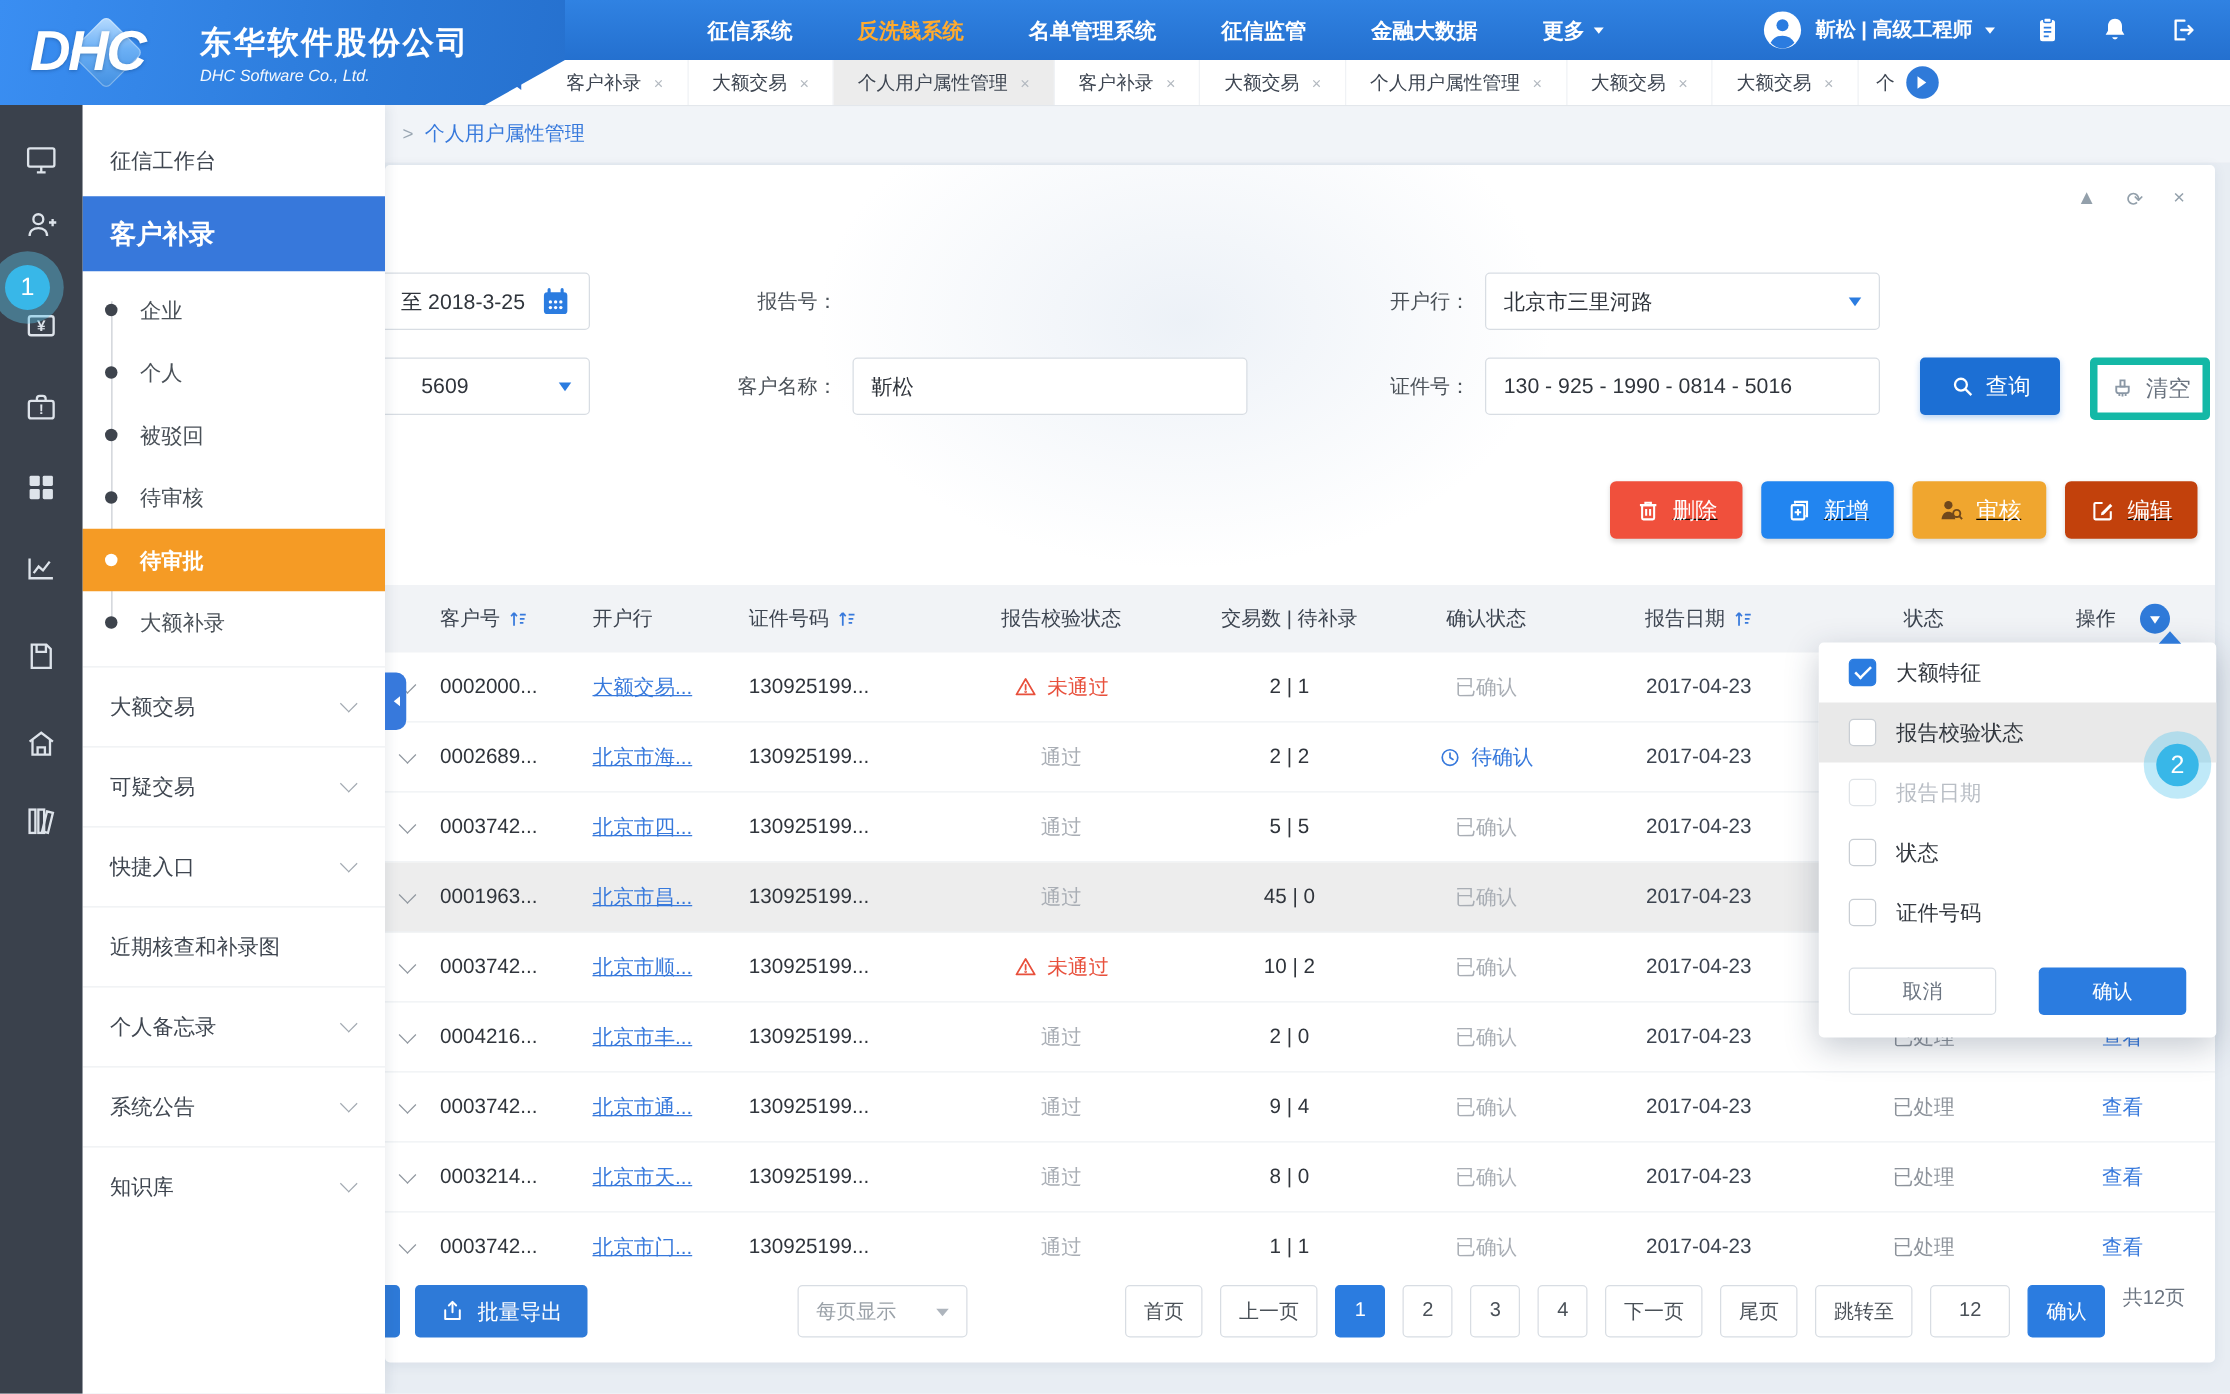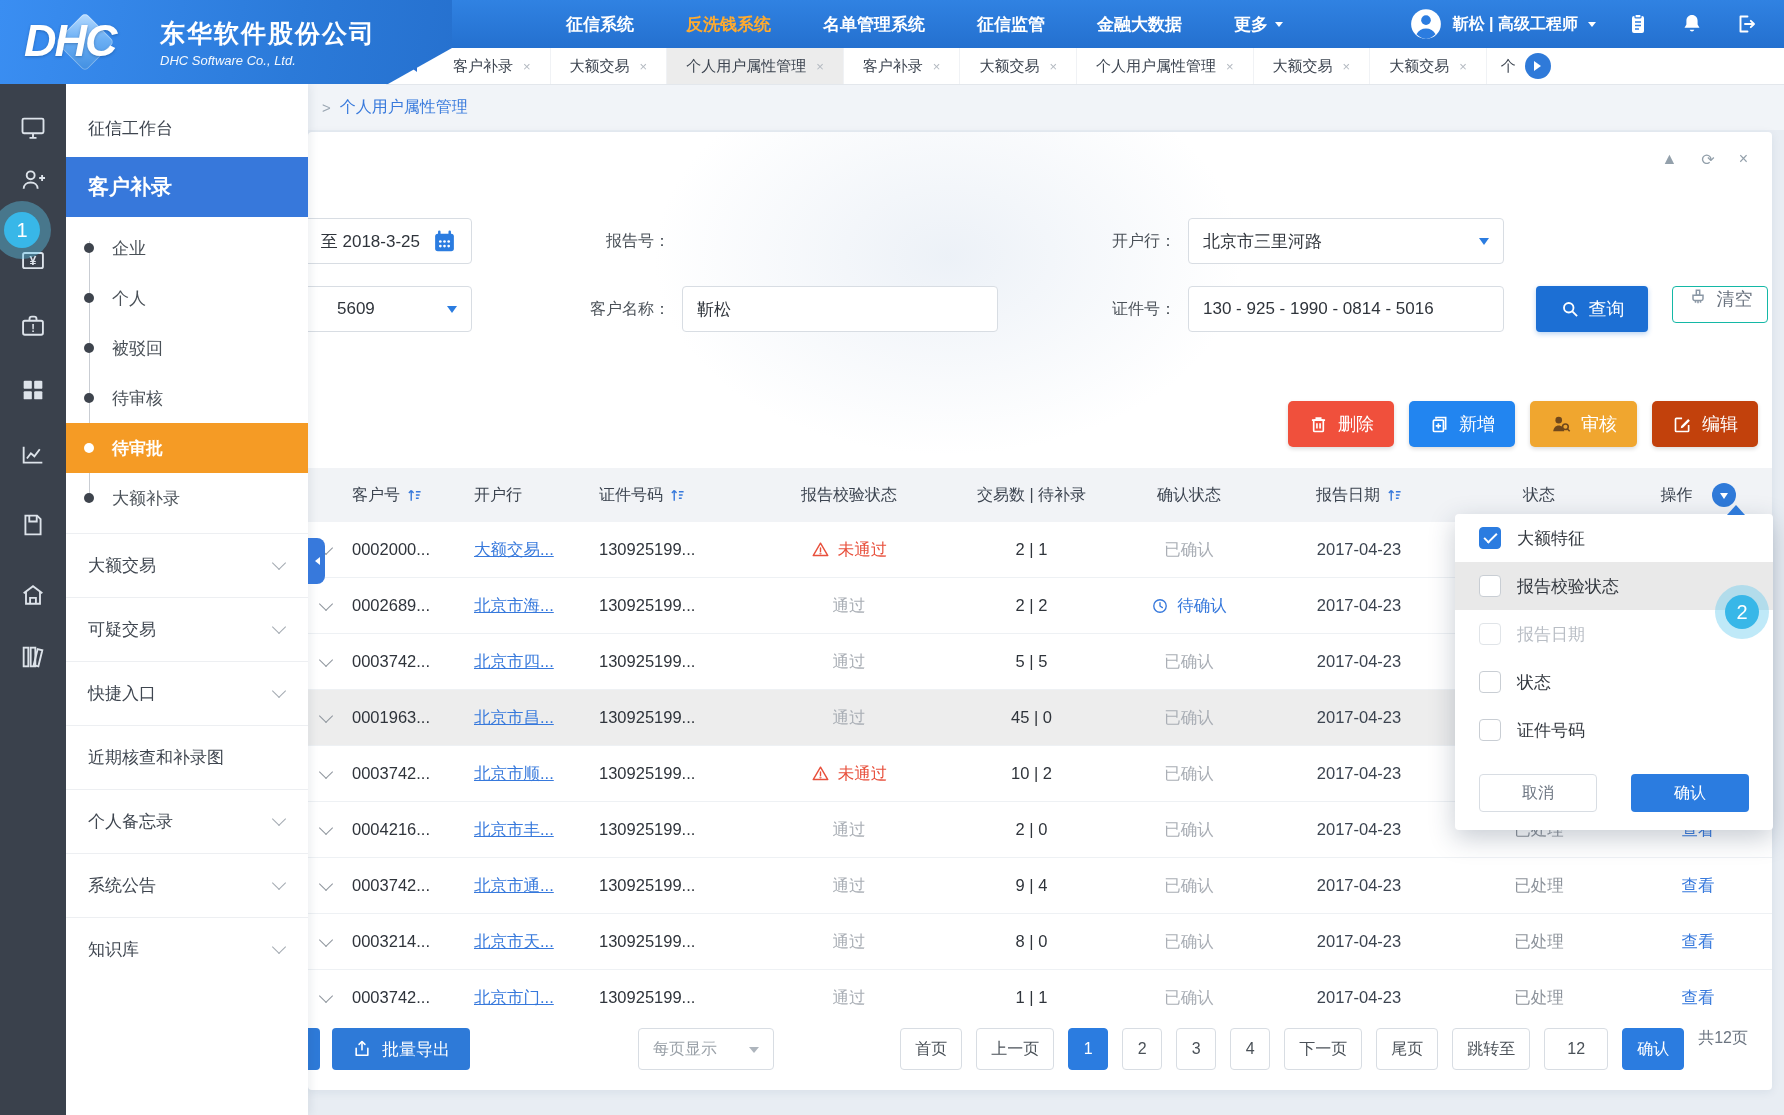--- a/index.html
+++ b/index.html
@@ -87,25 +87,25 @@
   .f-label{position:absolute;height:46px;display:flex;align-items:center;justify-content:flex-end;font-size:16px;color:#4a5158;}
   .f-field{position:absolute;height:46px;border:1px solid #d8dde3;border-radius:4px;background:#fff;box-sizing:border-box;
     display:flex;align-items:center;padding:0 14px;font-size:17px;color:#2f343b;cursor:pointer;}
   .f-caret{margin-left:auto;width:0;height:0;border:5.5px solid transparent;border-top:7px solid #2b7ce0;margin-top:6px;}
   .r1{top:86px;} .r2{top:154px;}
   .fl-1{left:258px;width:104px;} .ff-1{left:374px;width:316px;}
   .fl-2{left:764px;width:104px;} .ff-2{left:880px;width:316px;}
   .ff-0{left:-70px;width:234px;justify-content:flex-end;gap:12px;}
   .btn-query{position:absolute;left:1228px;top:154px;width:112px;height:46px;background:#1c6fd4;border-radius:4px;
     color:#fff;font-size:18px;display:flex;align-items:center;justify-content:center;gap:9px;cursor:pointer;box-shadow:0 2px 5px rgba(28,111,212,.3);}
-  .btn-clear{position:absolute;left:1364px;top:154px;width:96px;height:37px;background:#fff;border:1px solid #14b8a6;border-radius:4px;
-    color:#6b7480;font-size:18px;display:flex;align-items:flex-start;justify-content:center;gap:9px;cursor:pointer;box-sizing:border-box;}
-
-  
-  .toolbar{position:absolute;top:269px;right:14px;display:flex;gap:15px;}
+  .btn-clear{position:absolute;left:1364px;top:154px;width:96px;height:50px;background:#fff;border:6px solid #14b8a6;border-radius:4px;
+    color:#6b7480;font-size:18px;display:flex;align-items:center;justify-content:center;gap:9px;cursor:pointer;box-sizing:border-box;}
+
+  
+  .toolbar{position:absolute;top:253px;right:14px;display:flex;gap:15px;text-decoration:underline;}
   .tbtn{height:46px;padding:0 20px;border-radius:5px;color:#fff;font-size:18px;display:flex;align-items:center;gap:9px;cursor:pointer;box-shadow:0 2px 4px rgba(0,0,0,.14);}
   .tbtn.del{background:#f0503c;} .tbtn.add{background:#2285f0;} .tbtn.aud{background:#f0a62f;} .tbtn.edt{background:#c2410c;}
 
   
   .tgrid{display:grid;grid-template-columns:36px 130px 125px 150px 200px 165px 150px 190px 170px 148px;align-items:center;}
   .thead{position:absolute;left:0;top:336px;width:1464px;height:54px;background:#f1f3f6;font-size:16px;color:#3c4450;}
   .th{display:flex;align-items:center;gap:7px;}
   .th.cc{justify-content:center;}
   .th.pl{padding-left:8px;}
   .op-dd{width:24px;height:24px;border-radius:50%;background:#2f7ad9;display:flex;align-items:center;justify-content:center;margin-left:12px;cursor:pointer;flex:none;}

